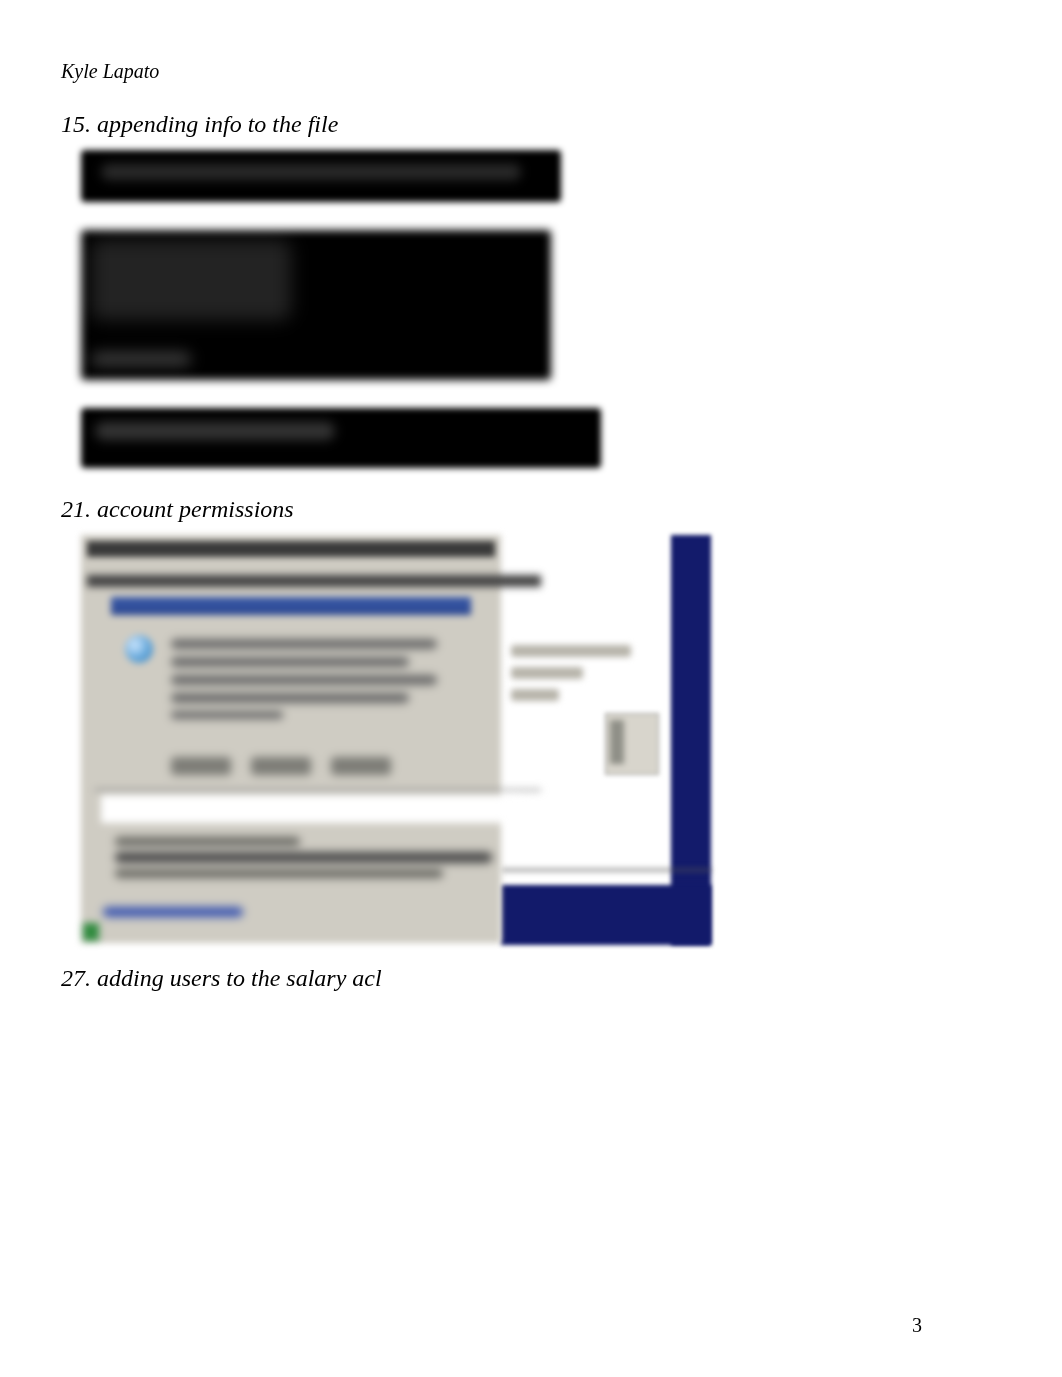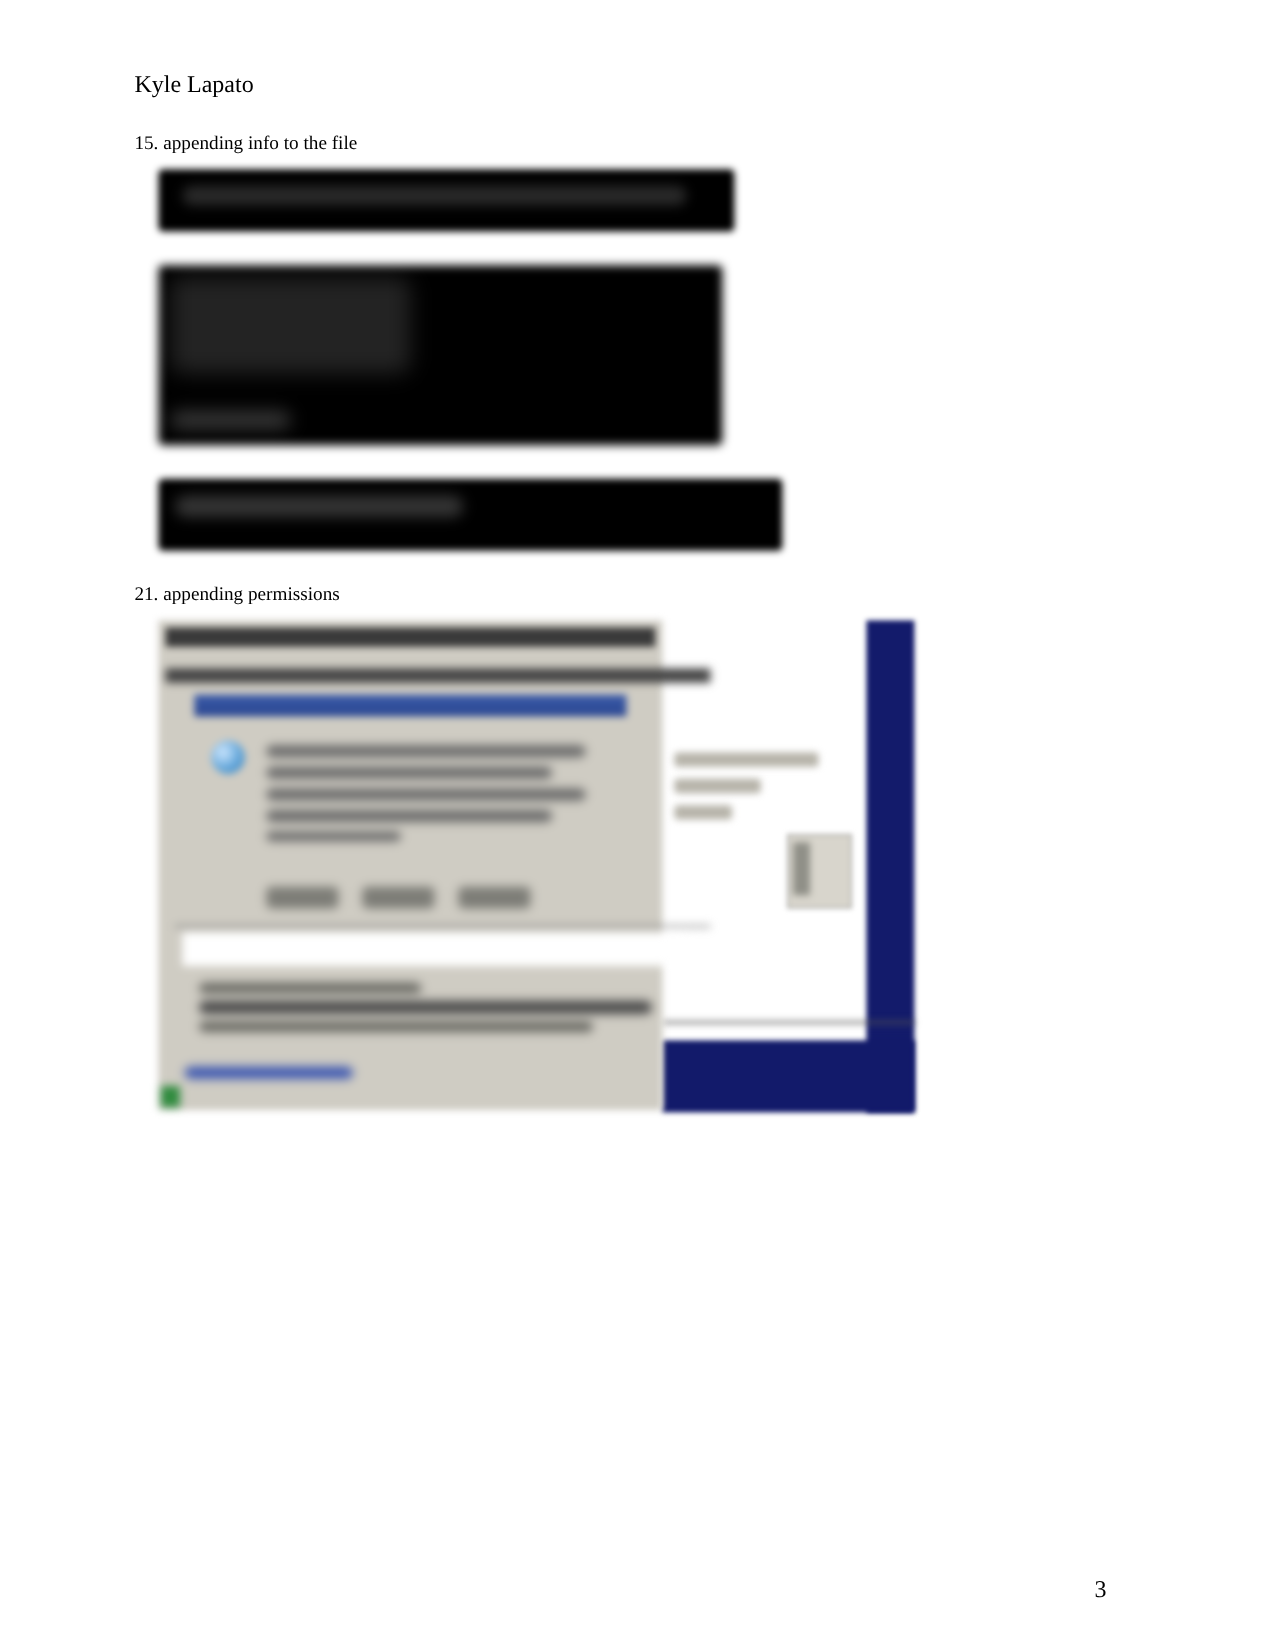--- a/index.html
+++ b/index.html
@@ -9,28 +9,29 @@
     }
     body {
       width: 1062px;
       height: 1377px;
       background: #ffffff;
       font-family: "Times New Roman", Times, serif;
       position: relative;
       color: #000;
     }
     .page {
-      padding: 60px 140px 40px 112px;
+      padding: 60px 140px 40px 61px;
+      font-style: italic;
     }
     .author {
       font-size: 20px;
       margin-bottom: 28px;
     }
     .item-heading {
-      font-size: 16px;
+      font-size: 24px;
       margin-bottom: 12px;
       margin-top: 20px;
     }
     .img-term-1 {
       width: 480px;
       height: 52px;
       background: #000;
       border-radius: 4px;
       margin-left: 20px;
       margin-bottom: 28px;
@@ -274,21 +275,21 @@
     <span>appending info to the file</span>
   </div>
   <div class="img-term-1"></div>
 
   <div class="img-term-2"></div>
 
   <div class="img-term-3"></div>
 
   <div class="item-heading">
     <span>21.</span>
-    <span>appending permissions</span>
+    <span>account permissions</span>
   </div>
   <div class="img-dialog-wrap">
     <div class="right-panel"></div>
     <div class="bottom-dark"></div>
     <div class="side-list">
       <div class="row"></div>
       <div class="row" style="width:60%"></div>
       <div class="row" style="width:40%"></div>
     </div>
     <div class="thumb"></div>
@@ -314,15 +315,19 @@
       <div class="dialog-lower-text">
         <div class="line l1"></div>
         <div class="line l2"></div>
         <div class="line l3"></div>
       </div>
       <div class="dialog-link"></div>
       <div class="green-sq"></div>
     </div>
   </div>
 
+  <div class="item-heading">
+    <span>27.</span>
+    <span>adding users to the salary acl</span>
+  </div>
 </div>
 
 <div class="page-number">3</div>
 
 </body></html>

